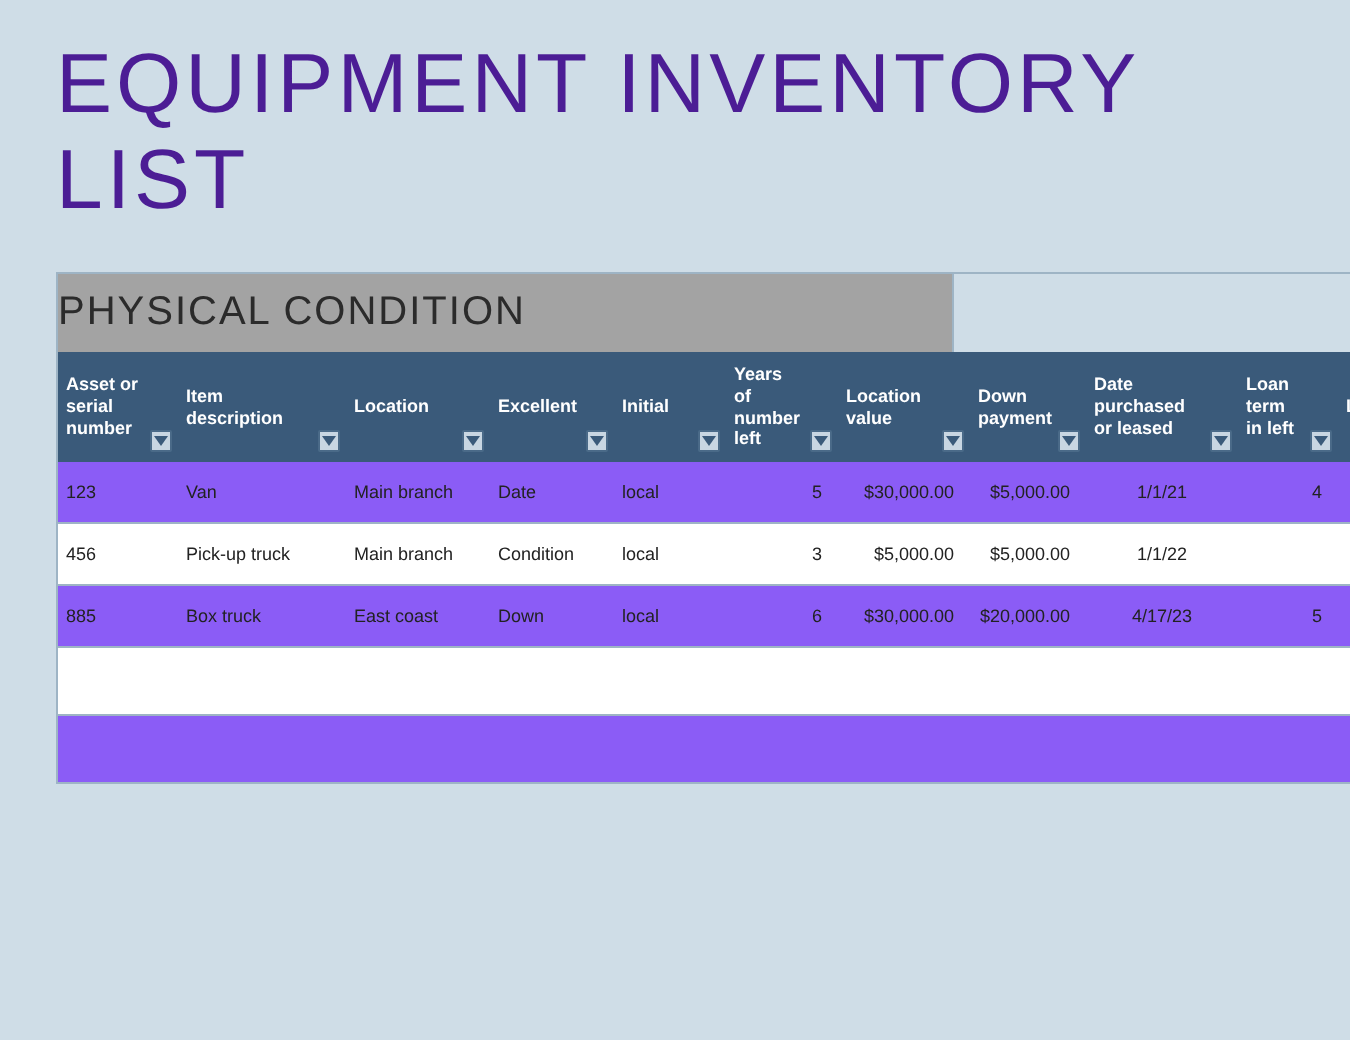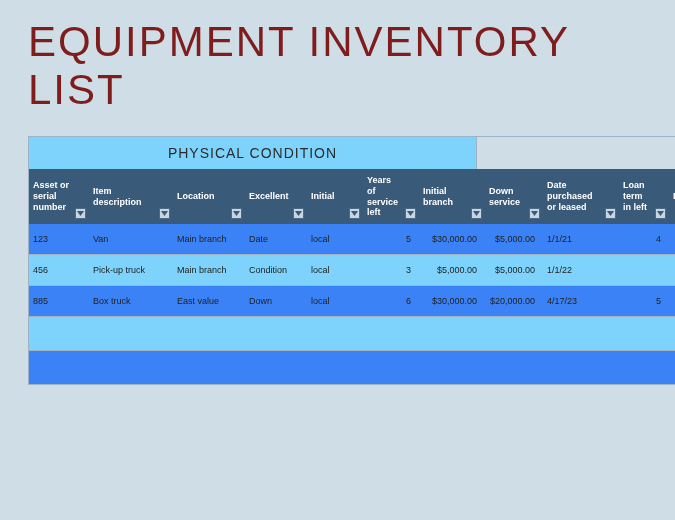--- a/index.html
+++ b/index.html
@@ -4,44 +4,44 @@
 <style>
   * { box-sizing: border-box; margin: 0; padding: 0; }
   body {
     background: #cfdde7;
     font-family: Arial, Helvetica, sans-serif;
     width: 675px;
     height: 520px;
     overflow: hidden;
   }
   .page-title {
-    color: #7f1d1d;
+    color: #4c1d95;
     font-size: 42px;
     font-weight: 400;
     letter-spacing: 2px;
     padding: 18px 0 22px 28px;
     font-family: "Century Gothic", "Avant Garde", Arial, sans-serif;
   }
   .table-wrap {
     margin-left: 28px;
     border-left: 1px solid #9eb4c5;
     width: 700px; 
   }
   .section-header-row {
     display: flex;
     border-top: 1px solid #9eb4c5;
   }
   .section-header {
-    background: #7dd3fc;
+    background: #a3a3a3;
     color: #2b2b2b;
-    font-size: 14px;
+    font-size: 20px;
     letter-spacing: 1px;
     font-weight: 400;
     padding: 8px 0 8px 0;
-    text-align: center;
+    text-align: left;
     width: 448px;
     border-right: 1px solid #9eb4c5;
     font-family: "Century Gothic", "Avant Garde", Arial, sans-serif;
   }
   table {
     border-collapse: collapse;
     width: 100%;
     table-layout: fixed;
   }
   thead th {
@@ -70,26 +70,26 @@
     justify-content: center;
   }
   .filter-icon svg { width:7px; height:5px; display:block; }
   tbody td {
     font-size: 9px;
     color: #222;
     padding: 10px 4px;
     vertical-align: middle;
     border-bottom: 1px solid #9eb4c5;
   }
-  tbody tr.row-even td { background:#3b82f6; }
-  tbody tr.row-odd td  { background:#7dd3fc; }
+  tbody tr.row-even td { background:#8b5cf6; }
+  tbody tr.row-odd td  { background:#ffffff; }
   tbody tr.blank td { height:34px; padding:0; }
   tbody tr.blank td { border-bottom:1px solid #9eb4c5; }
   .num { text-align:right; padding-right:8px; }
-  .center { }
+  .center { text-align:center; }
   col.c-asset{width:60px;} col.c-item{width:84px;} col.c-loc{width:72px;}
   col.c-cond{width:62px;} col.c-vend{width:56px;} col.c-years{width:56px;}
   col.c-init{width:66px;} col.c-down{width:58px;} col.c-date{width:76px;}
   col.c-term{width:50px;} col.c-rate{width:60px;}
 </style>
 </head>
 <body>
 
 <div class="page-title">EQUIPMENT INVENTORY LIST</div>
 
@@ -131,31 +131,31 @@
         <th><span class="th-label">Excellent</span><span class="filter-icon">
               <svg viewBox="0 0 7 5">
                 <polygon points="0,0 7,0 3.5,5" fill="#3a5a7a"></polygon>
               </svg>
             </span></th>
         <th><span class="th-label">Initial</span><span class="filter-icon">
               <svg viewBox="0 0 7 5">
                 <polygon points="0,0 7,0 3.5,5" fill="#3a5a7a"></polygon>
               </svg>
             </span></th>
-        <th><span class="th-label">Years of service left</span><span class="filter-icon">
-              <svg viewBox="0 0 7 5">
-                <polygon points="0,0 7,0 3.5,5" fill="#3a5a7a"></polygon>
-              </svg>
-            </span></th>
-        <th><span class="th-label">Initial branch</span><span class="filter-icon">
-              <svg viewBox="0 0 7 5">
-                <polygon points="0,0 7,0 3.5,5" fill="#3a5a7a"></polygon>
-              </svg>
-            </span></th>
-        <th><span class="th-label">Down service</span><span class="filter-icon">
+        <th><span class="th-label">Years of number left</span><span class="filter-icon">
+              <svg viewBox="0 0 7 5">
+                <polygon points="0,0 7,0 3.5,5" fill="#3a5a7a"></polygon>
+              </svg>
+            </span></th>
+        <th><span class="th-label">Location value</span><span class="filter-icon">
+              <svg viewBox="0 0 7 5">
+                <polygon points="0,0 7,0 3.5,5" fill="#3a5a7a"></polygon>
+              </svg>
+            </span></th>
+        <th><span class="th-label">Down payment</span><span class="filter-icon">
               <svg viewBox="0 0 7 5">
                 <polygon points="0,0 7,0 3.5,5" fill="#3a5a7a"></polygon>
               </svg>
             </span></th>
         <th><span class="th-label">Date purchased or leased</span><span class="filter-icon">
               <svg viewBox="0 0 7 5">
                 <polygon points="0,0 7,0 3.5,5" fill="#3a5a7a"></polygon>
               </svg>
             </span></th>
         <th><span class="th-label">Loan term in left</span><span class="filter-icon">
@@ -189,21 +189,21 @@
         <td class="num">3</td>
         <td class="num">$5,000.00</td>
         <td class="num">$5,000.00</td>
         <td class="center">1/1/22</td>
         <td class="num"></td>
         <td class="num"></td>
       </tr>
       <tr class="row-even">
         <td>885</td>
         <td>Box truck</td>
-        <td>East value</td>
+        <td>East coast</td>
         <td>Down</td>
         <td>local</td>
         <td class="num">6</td>
         <td class="num">$30,000.00</td>
         <td class="num">$20,000.00</td>
         <td class="center">4/17/23</td>
         <td class="num">5</td>
         <td class="num"></td>
       </tr>
       <tr class="row-odd blank">

